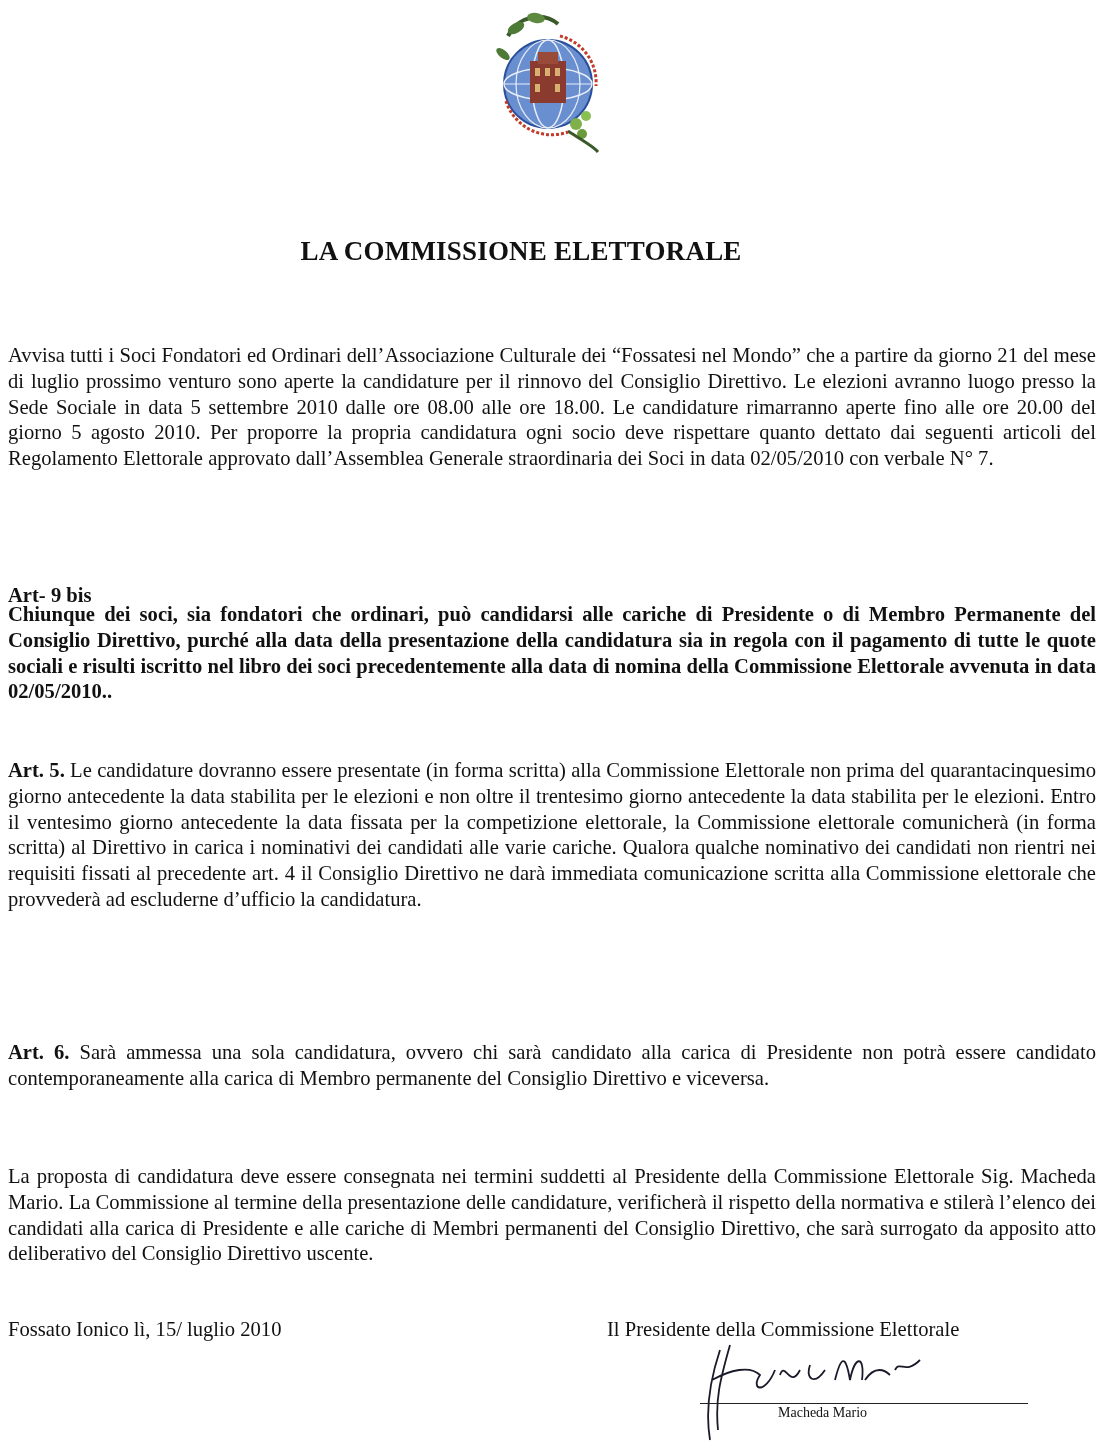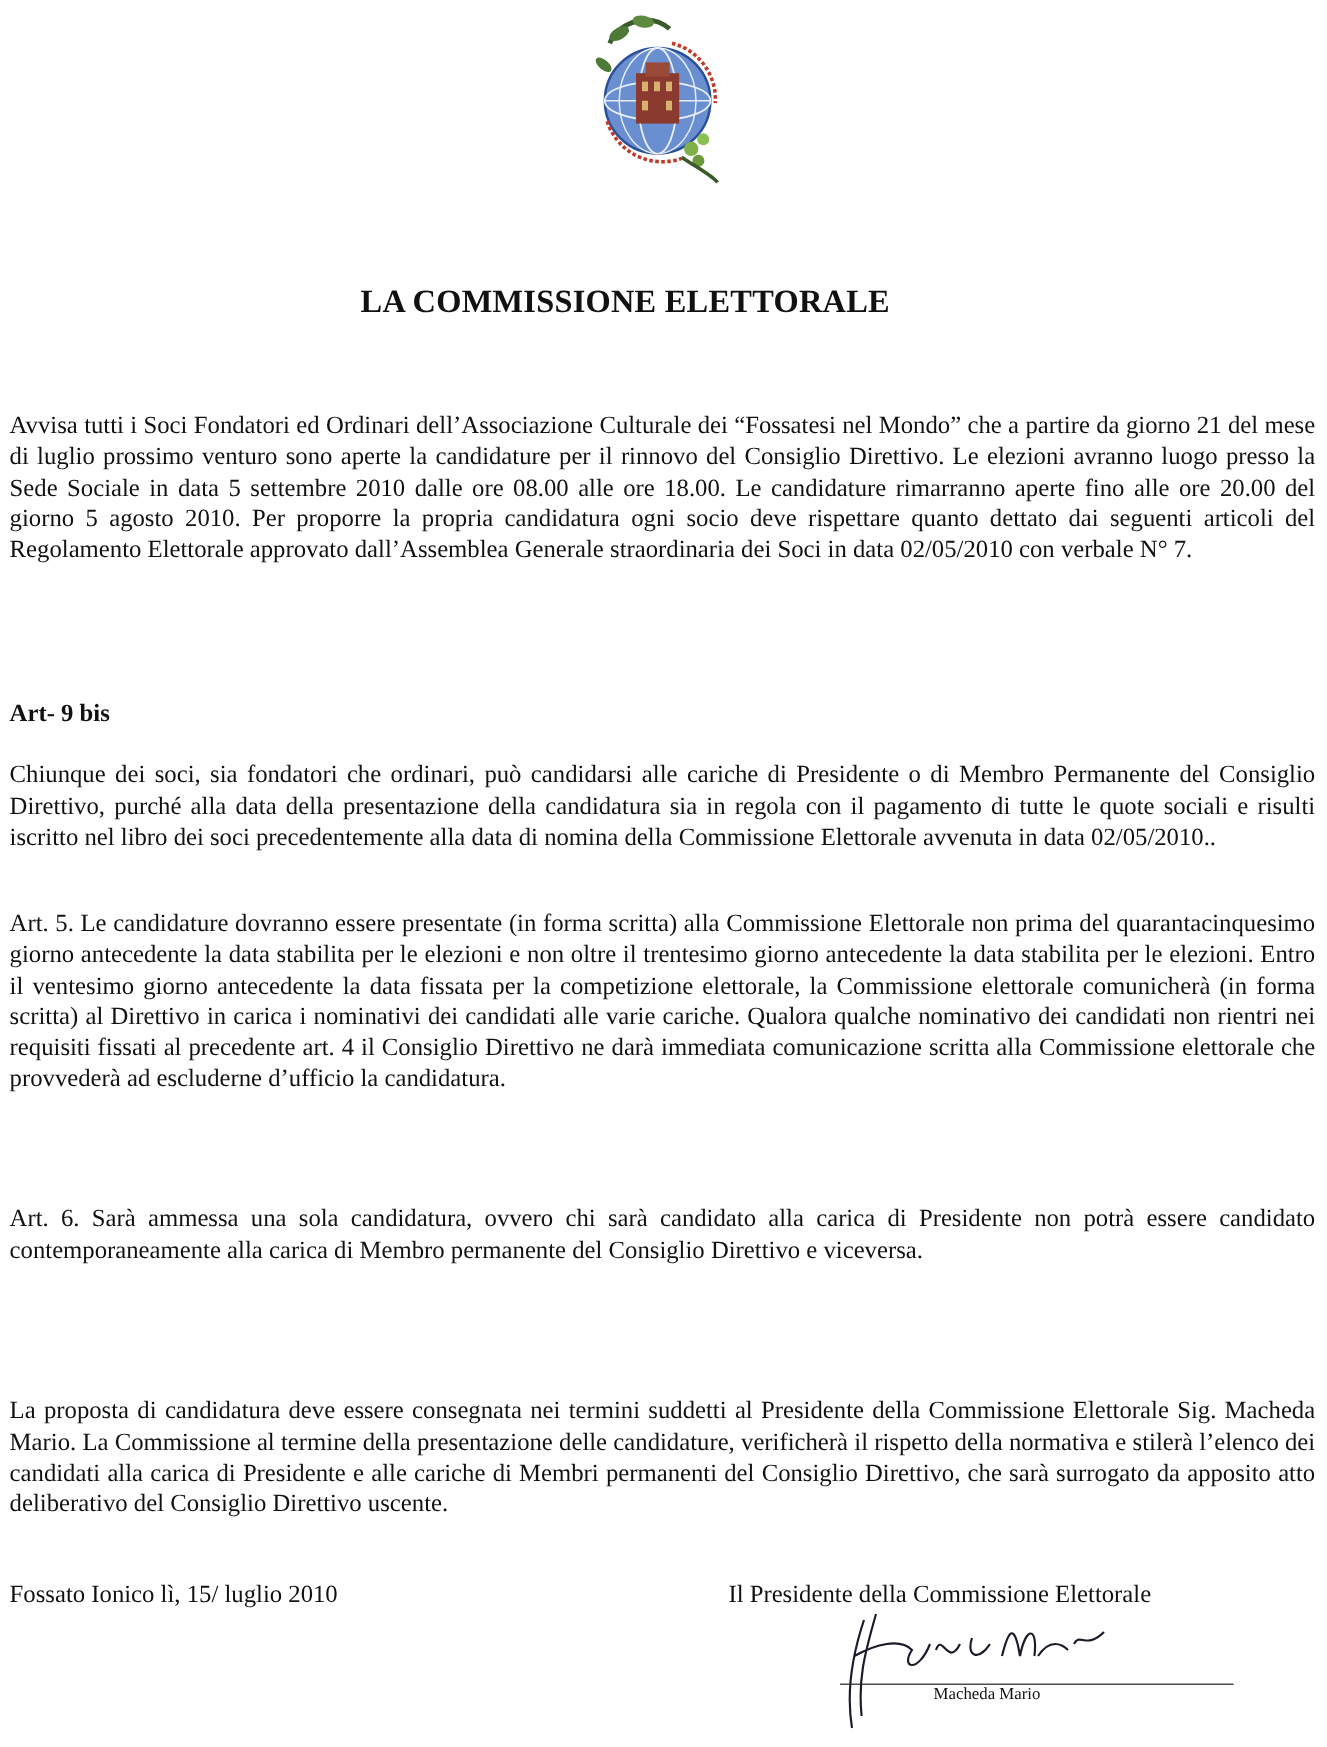--- a/index.html
+++ b/index.html
@@ -3,26 +3,26 @@
 <meta charset="utf-8">
 <style>
   html, body { margin: 0; padding: 0; background: #ffffff; }
   body { width: 1106px; height: 1456px; position: relative; overflow: hidden;
          font-family: "Liberation Serif", "DejaVu Serif", serif; color: #111; }
   .logo { position: absolute; left: 488px; top: 6px; width: 120px; height: 148px; }
   .title { position: absolute; left: 0; width: 1042px; top: 236px; text-align: center;
            font-weight: bold; font-size: 27px; letter-spacing: 0.2px; }
   .block { position: absolute; left: 8px; width: 1088px; font-size: 20.6px; line-height: 25.8px;
            text-align: justify; text-align-last: left; }
-  .block b { font-weight: normal; }
+  .block b { font-weight: bold; }
   #p-intro { top: 343px; }
   #art4-head { top: 583px; font-weight: bold; }
-  #art4-body { top: 634px; }
+  #art4-body { top: 602px; font-weight: bold; }
   #art5 { top: 758px; }
-  #art6 { top: 1004px; }
+  #art6 { top: 1040px; }
   #closing { top: 1164px; }
   .footer-left { position: absolute; left: 8px; top: 1318px; font-size: 20.6px; text-align: right; }
   .footer-right { position: absolute; left: 607px; top: 1318px; font-size: 20.6px; }
   .sig-line { position: absolute; left: 700px; top: 1403px; width: 328px; height: 1px; background: #222; }
   .sig-name { position: absolute; left: 778px; top: 1405px; font-size: 14px; }
   .signature { position: absolute; left: 690px; top: 1340px; width: 280px; height: 110px; }
 </style>
 </head>
 <body>
 

